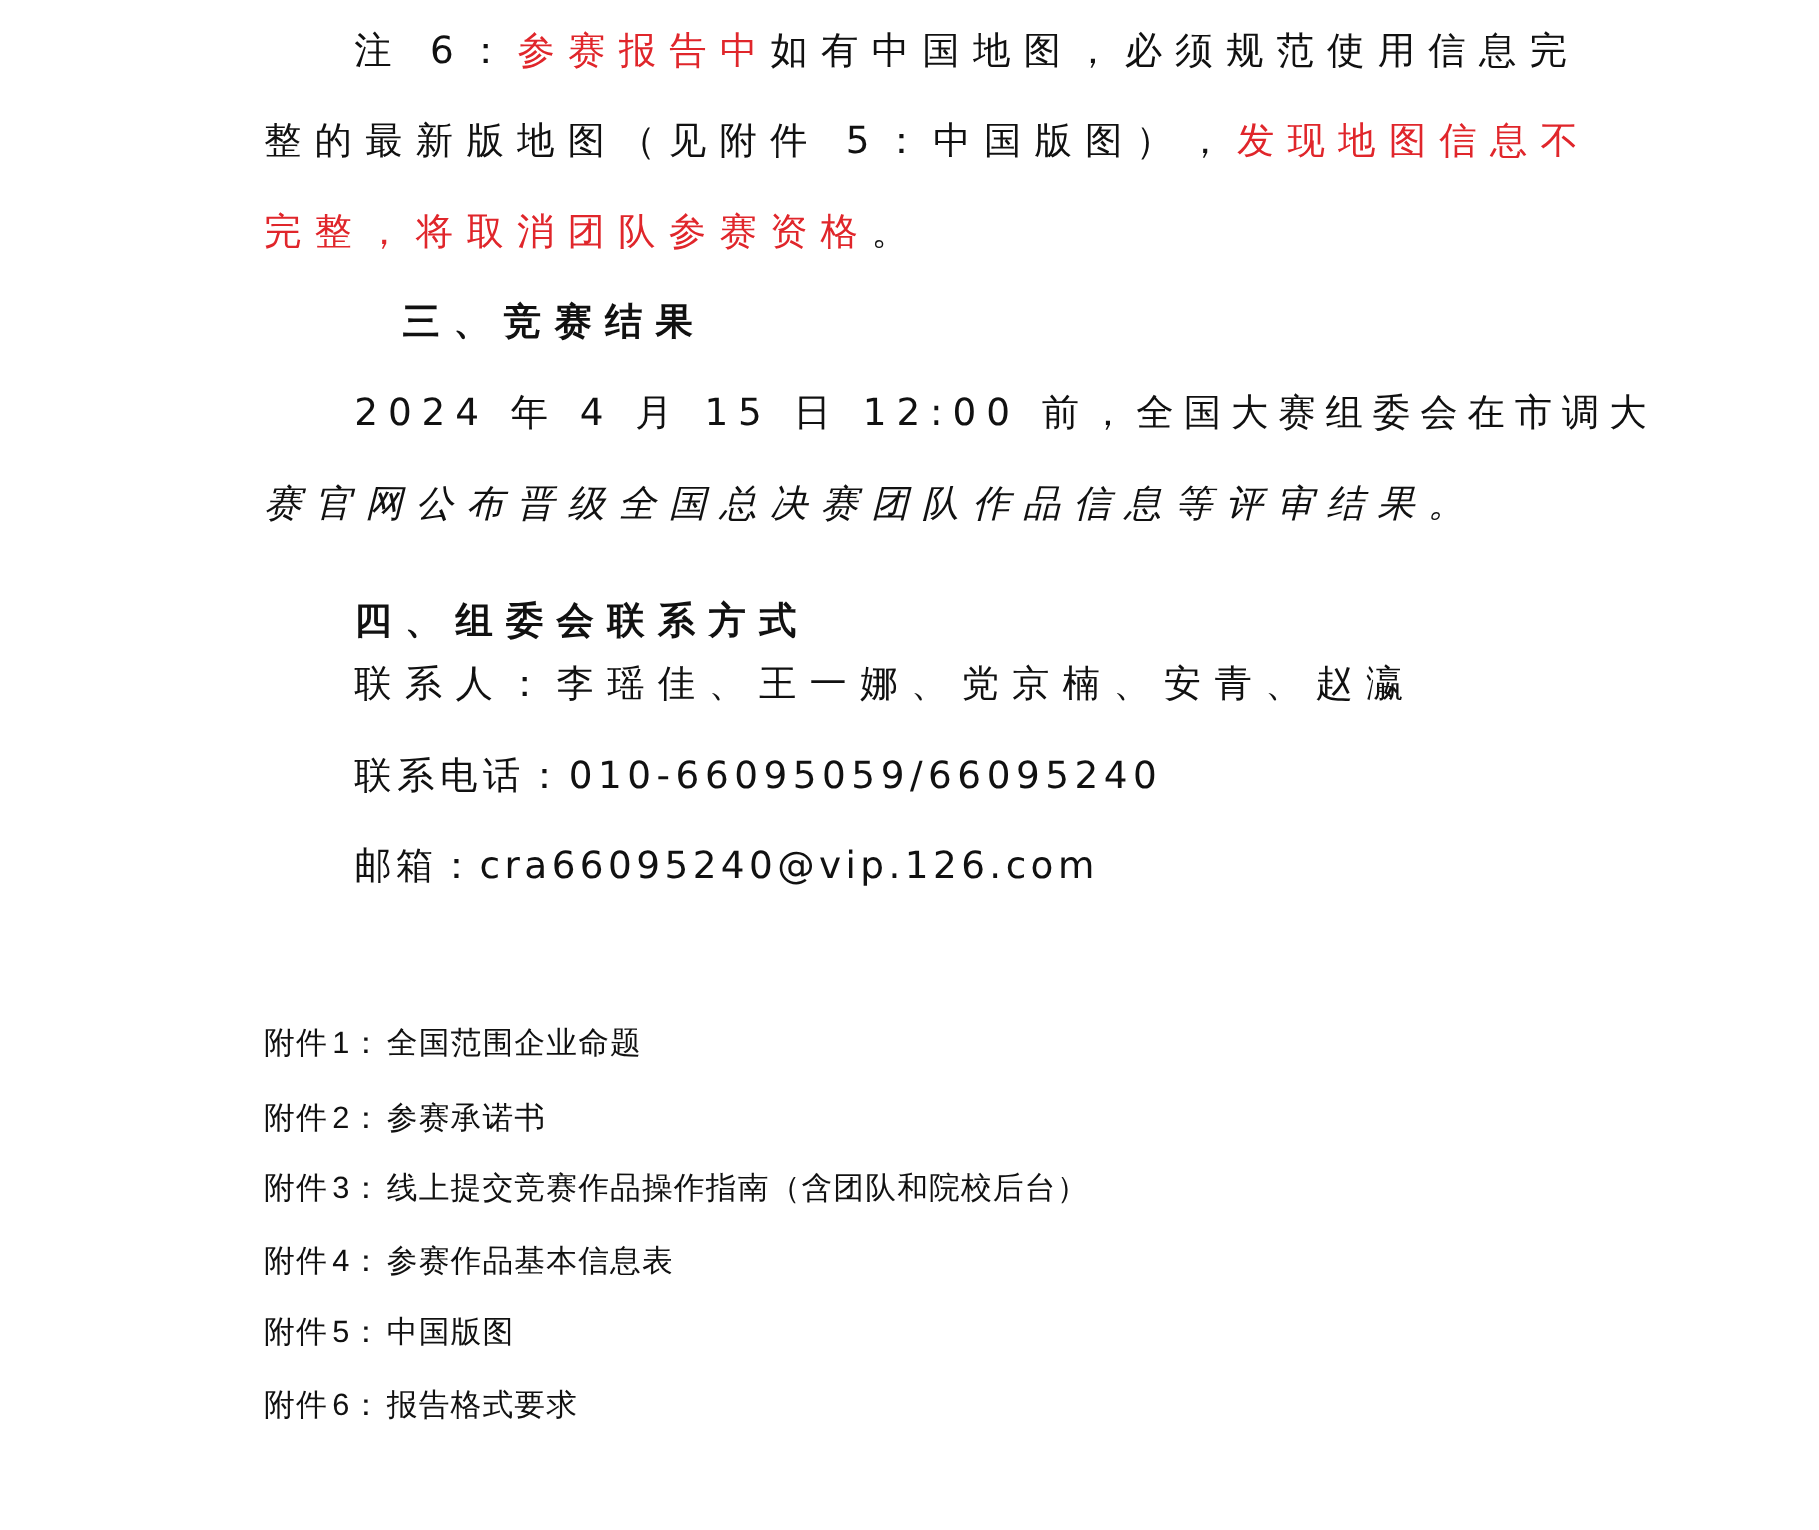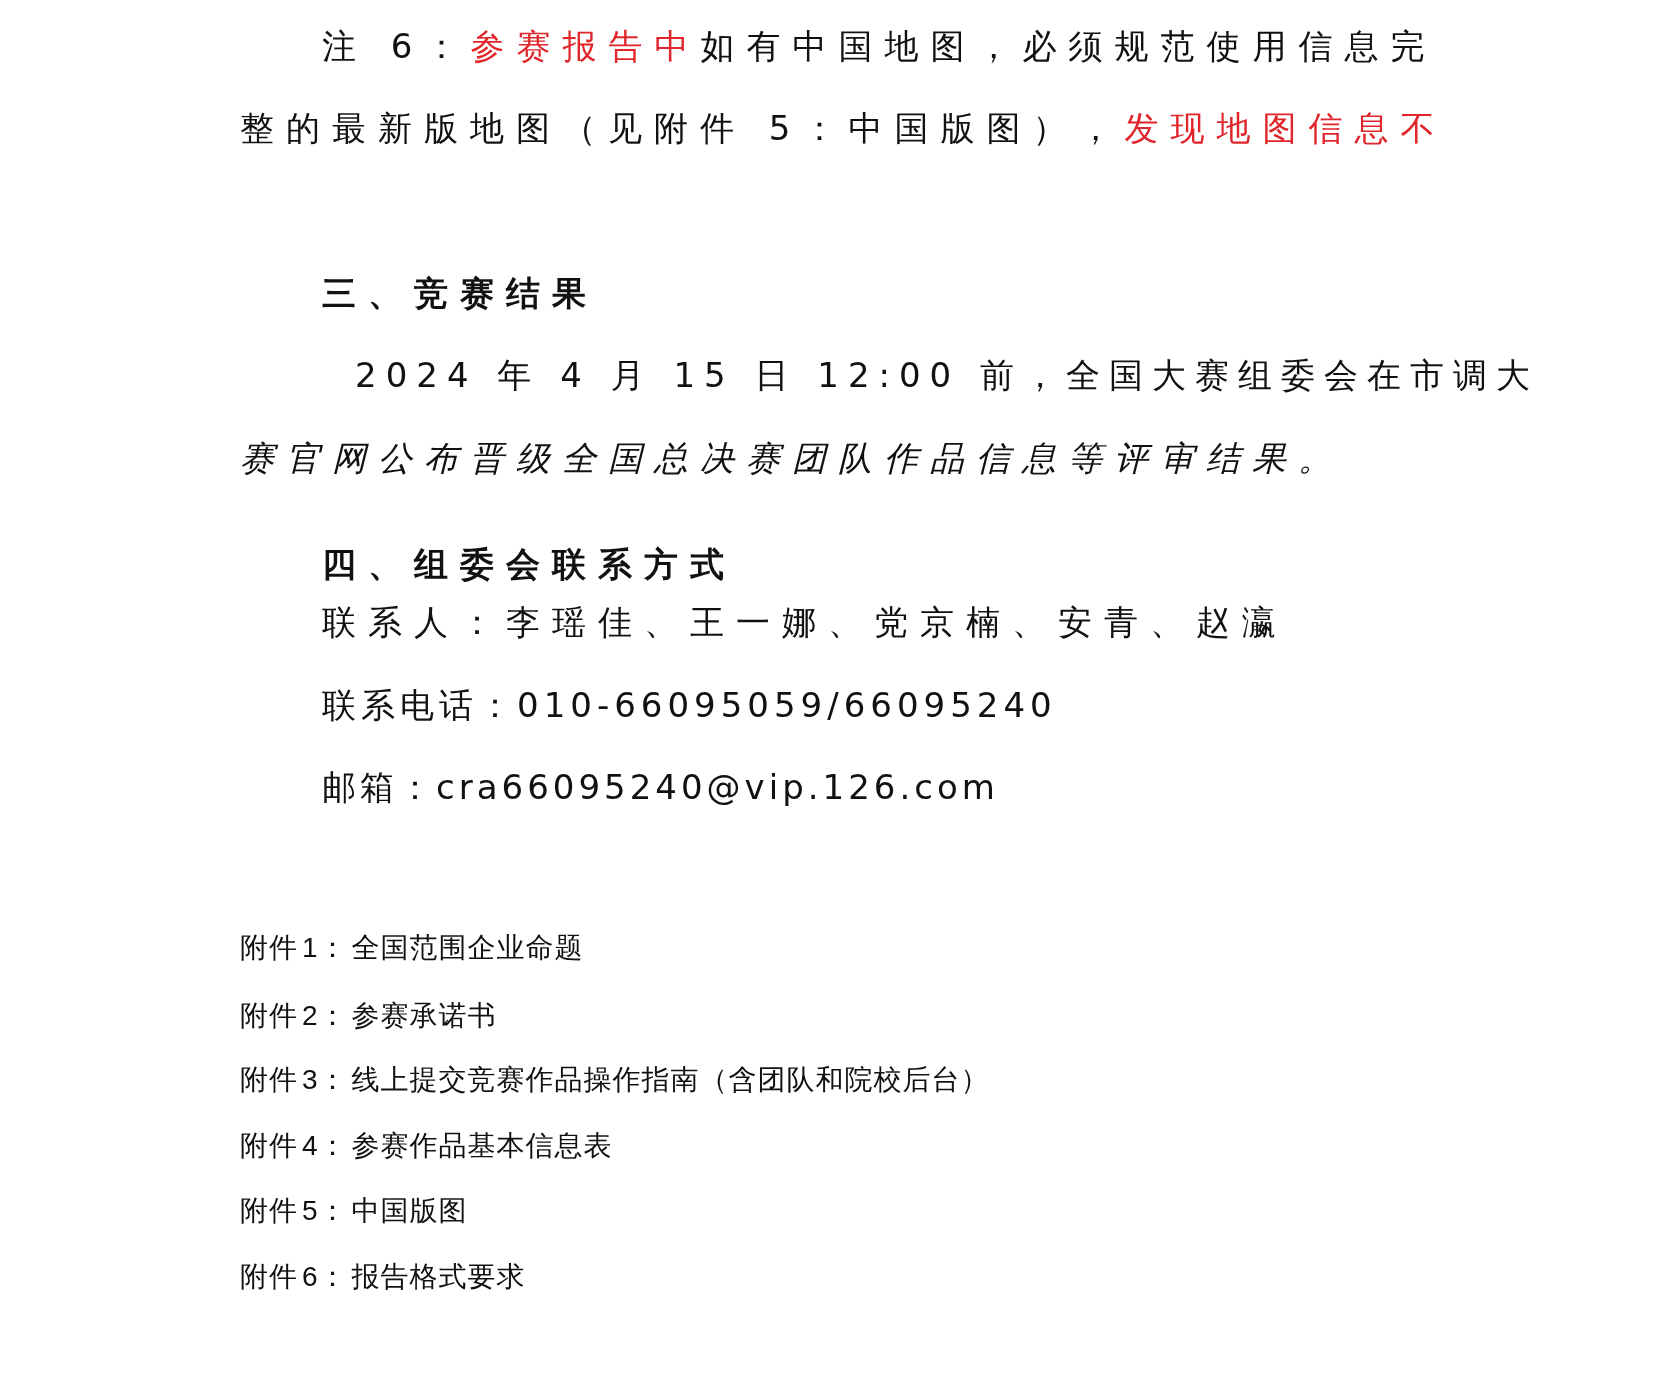--- a/index.html
+++ b/index.html
@@ -18,24 +18,27 @@
 <div class="page">
 
   <div class="line indent" style="top:24px; width:1008px;">
     <span>注 6：</span><span class="red">参赛报告中</span><span>如有中国地图，必须规范使用信息完</span>
   </div>
 
   <div class="line" style="top:106px;">
     <span>整的最新版地图（见附件 5：中国版图），</span><span class="red">发现地图信息不</span>
   </div>
 
+  <div class="line" style="top:189px;">
+    <span class="red">完整，将取消团队参赛资格</span><span>。</span>
+  </div>
 
-  <div class="line indent bold" style="top:271px;">三、竞赛结果</div>
+  <div class="line indent bold" style="top:271px;margin-left:44px;">三、竞赛结果</div>
 
-  <div class="line indent" style="top:353px; width:1008px; letter-spacing:9px;margin-left:33px;">2024 年 4 月 15 日 12:00 前，全国大赛组委会在市调大</div>
+  <div class="line indent" style="top:353px; width:1008px; letter-spacing:9px;">2024 年 4 月 15 日 12:00 前，全国大赛组委会在市调大</div>
 
   <div class="line" style="top:436px;font-style:italic;">赛官网公布晋级全国总决赛团队作品信息等评审结果。</div>
 
   <div class="line indent bold" style="top:542px;">四、组委会联系方式</div>
 
   <div class="line indent" style="top:600px;">联系人：李瑶佳、王一娜、党京楠、安青、赵瀛</div>
 
   <div class="line indent" style="top:683px; letter-spacing:5px;">联系电话：010-66095059/66095240</div>
 
   <div class="line indent" style="top:765px; letter-spacing:4px;">邮箱：cra66095240@vip.126.com</div>

